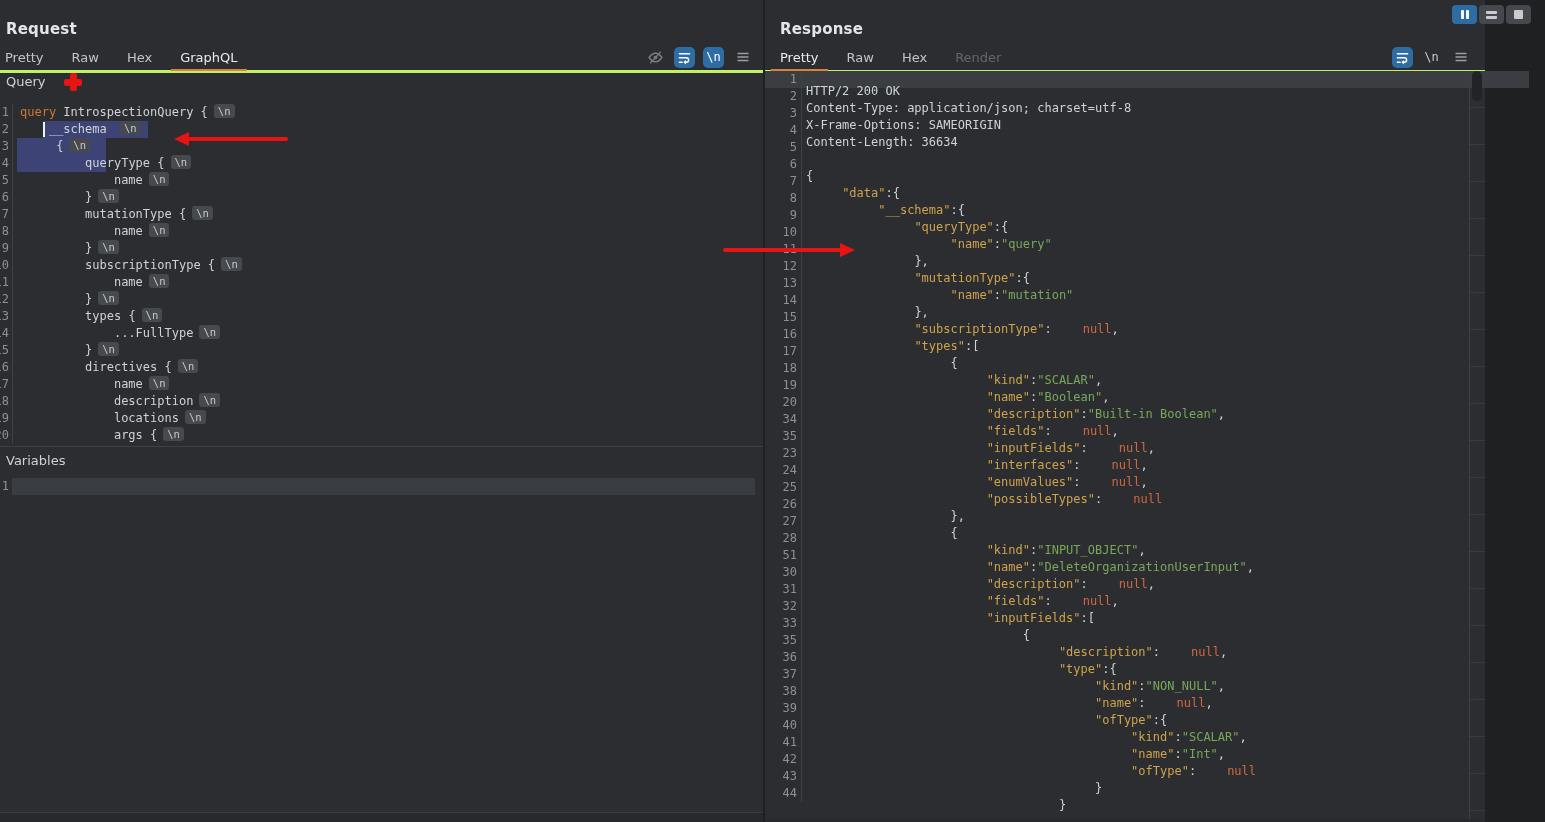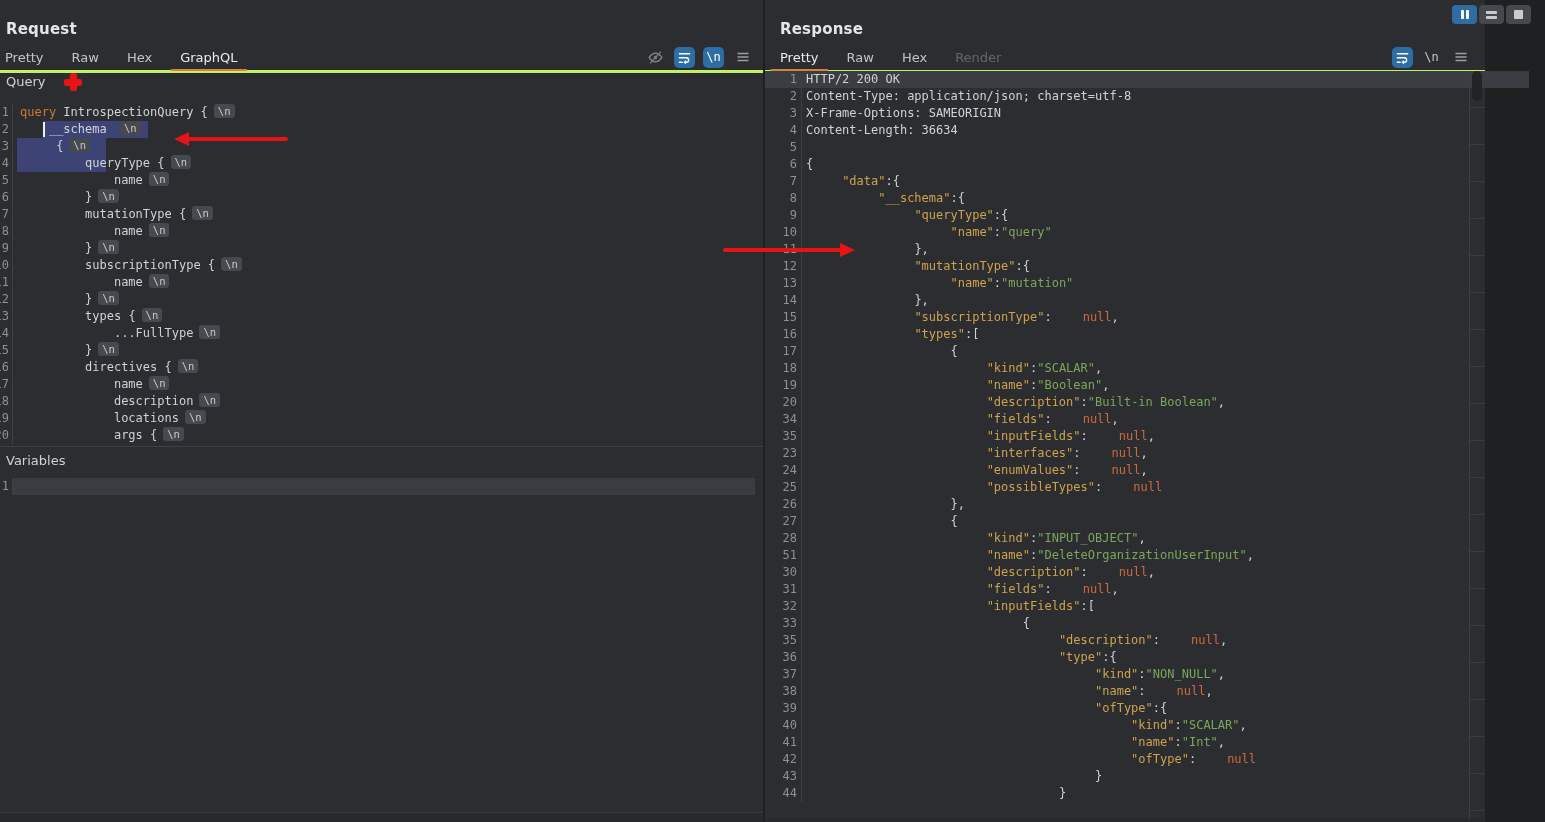--- a/index.html
+++ b/index.html
@@ -73,21 +73,21 @@
   }
   .gut-clip{width:12px;}
   .gut-clip span{position:absolute;right:3px;top:0;}
   .gut-wide{width:36px;text-align:right;}
   .gut-wide span{padding-right:4px;display:block;}
   .code{
     flex:1;white-space:pre;font:12px/17px "DejaVu Sans Mono",monospace;color:#ced3d8;
     position:relative;z-index:1;
   }
   #left-panel .code{padding-left:7px;}
-  #right-panel .code{padding-left:4px;}
+  #right-panel .code{padding-left:4px;margin-top:12px;}
   .t-kw{color:#cc7832;}
   .t-key{color:#cfa34c;}
   .t-str{color:#7aa85a;}
   .t-nul{color:#d0693f;padding-left:31px;}
   .t-hdr{color:#ced3d8;}
   .t-pl{color:#ced3d8;}
   .sel{position:absolute;top:0;height:17px;background:#3e4376;z-index:0;}
   .caret{position:absolute;top:1px;width:2px;height:15px;background:#eef1f3;z-index:3;}
   .nl-badge{
     display:inline-block;background:#46494e;color:#c6c9cd;border-radius:3px;

